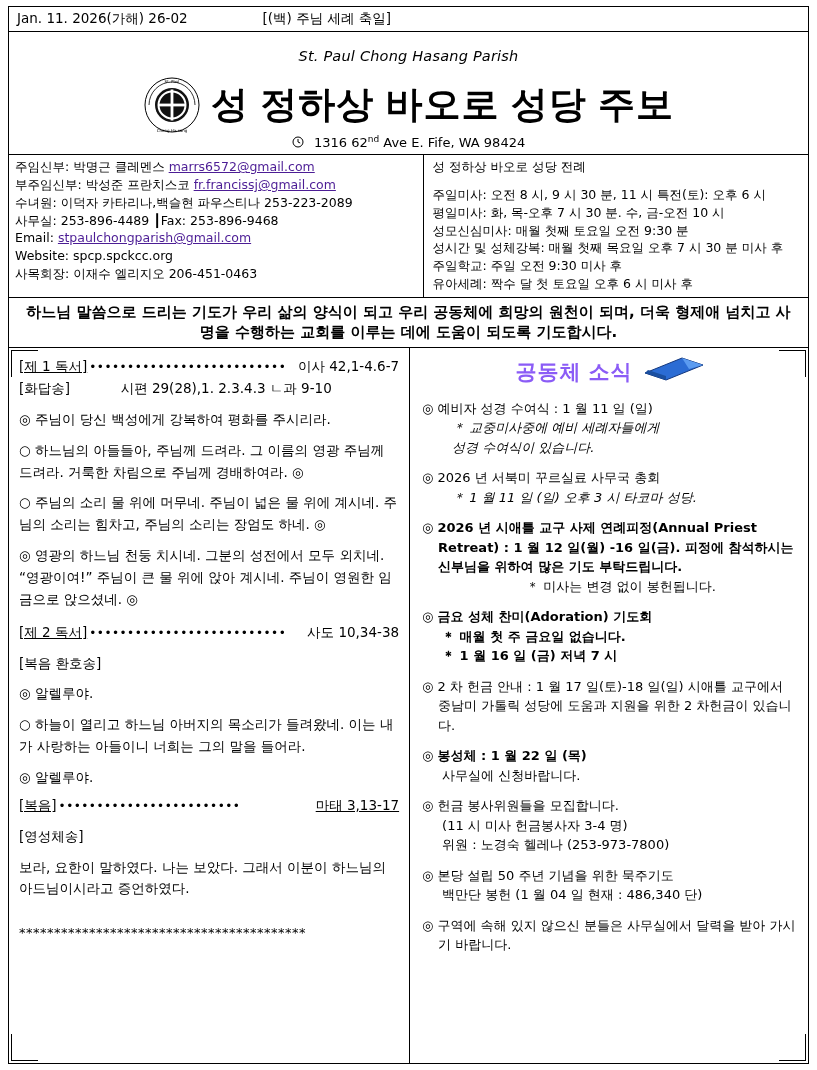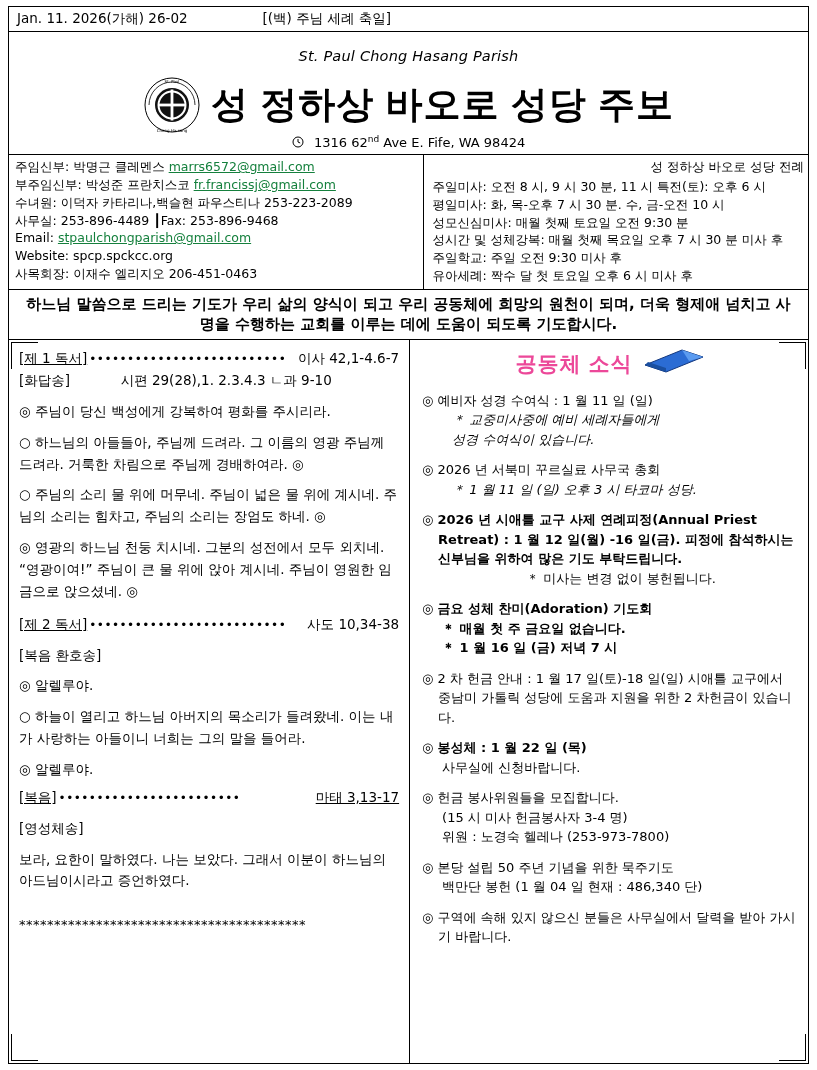--- a/index.html
+++ b/index.html
@@ -98,25 +98,25 @@
     box-sizing: border-box;
     line-height: 1.42;
   }
   .contact-right {
     width: 48%;
     padding: 3px 4px 4px 8px;
     box-sizing: border-box;
     line-height: 1.42;
   }
   .contact-right .hdr {
-    text-align: right;
-    margin-bottom: 2px;
+    text-align: left;
+    margin-bottom: 10px;
   }
   .mail {
-    color: #15803d;
+    color: #4c1d95;
     text-decoration: underline;
   }
   .sched-line { white-space: nowrap; }
   
   .banner {
     border-bottom: 1.5px solid #000;
     font-size: 15px;
     font-weight: bold;
     padding: 4px 10px 5px 10px;
     line-height: 1.35;
@@ -174,21 +174,21 @@
     align-items: center;
     justify-content: center;
     gap: 10px;
     margin: 0 0 8px 0;
   }
   .news-title {
     font-family: "Liberation Sans", "DejaVu Sans", sans-serif;
     font-weight: bold;
     font-size: 21px;
     letter-spacing: 1px;
-    color: #ec4899;
+    color: #8b5cf6;
   }
   .news-item {
     margin-top: 11px;
     padding-left: 16px;
     text-indent: -16px;
   }
   .news-item .sub {
     display: block;
     text-indent: 0;
     padding-left: 14px;
@@ -381,21 +381,21 @@
           <span class="bullet">◎</span><span>2 차 헌금 안내 : 1 월 17 일(토)-18 일(일) 시애틀 교구에서 중남미 가톨릭 성당에 도움과 지원을 위한 2 차헌금이 있습니다.</span>
         </div>
 
         <div class="news-item b">
           <span class="bullet">◎</span><span>봉성체 : 1 월 22 일 (목)</span>
           <span class="sub2" style="font-weight:normal;">사무실에 신청바랍니다.</span>
         </div>
 
         <div class="news-item">
           <span class="bullet">◎</span><span>헌금 봉사위원들을 모집합니다.</span>
-          <span class="sub2">(15 시 미사 헌금봉사자 3-4 명)</span>
+          <span class="sub2">(11 시 미사 헌금봉사자 3-4 명)</span>
           <span class="sub2">위원 : 노경숙 헬레나 (253-973-7800)</span>
         </div>
 
         <div class="news-item">
           <span class="bullet">◎</span><span>본당 설립 50 주년 기념을  위한 묵주기도</span>
           <span class="sub2">백만단 봉헌 (1 월 04 일 현재 : 486,340 단)</span>
         </div>
 
         <div class="news-item">
           <span class="bullet">◎</span><span>구역에 속해 있지 않으신 분들은 사무실에서 달력을 받아 가시기 바랍니다.</span>

